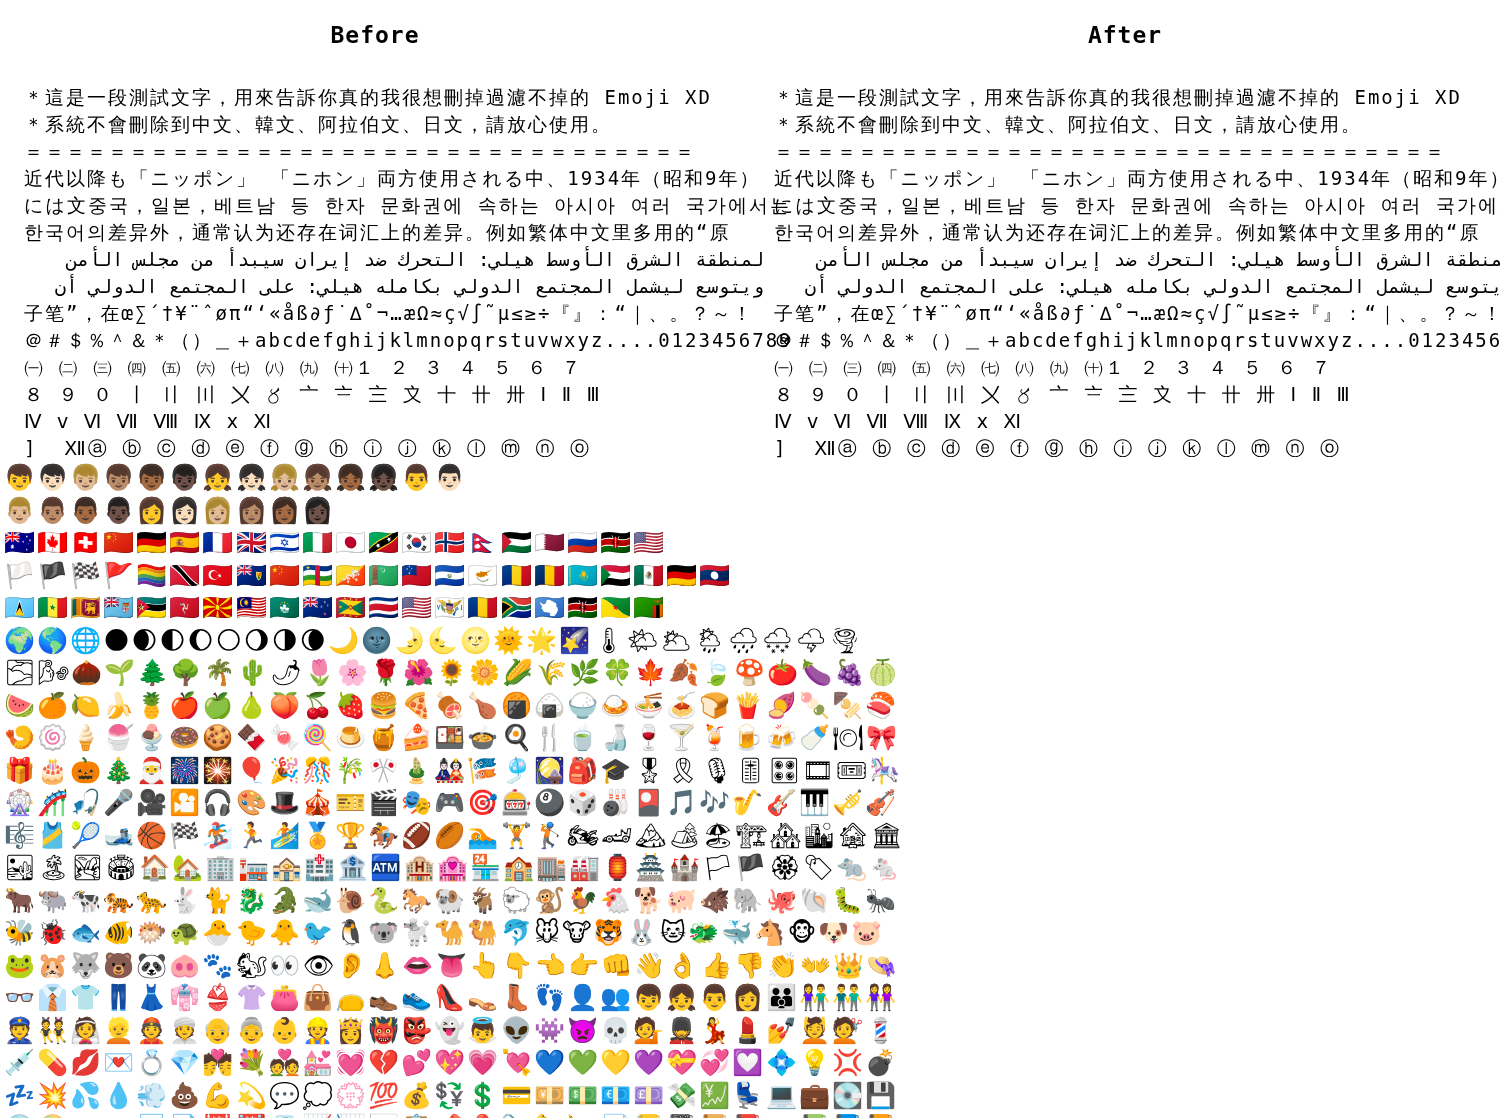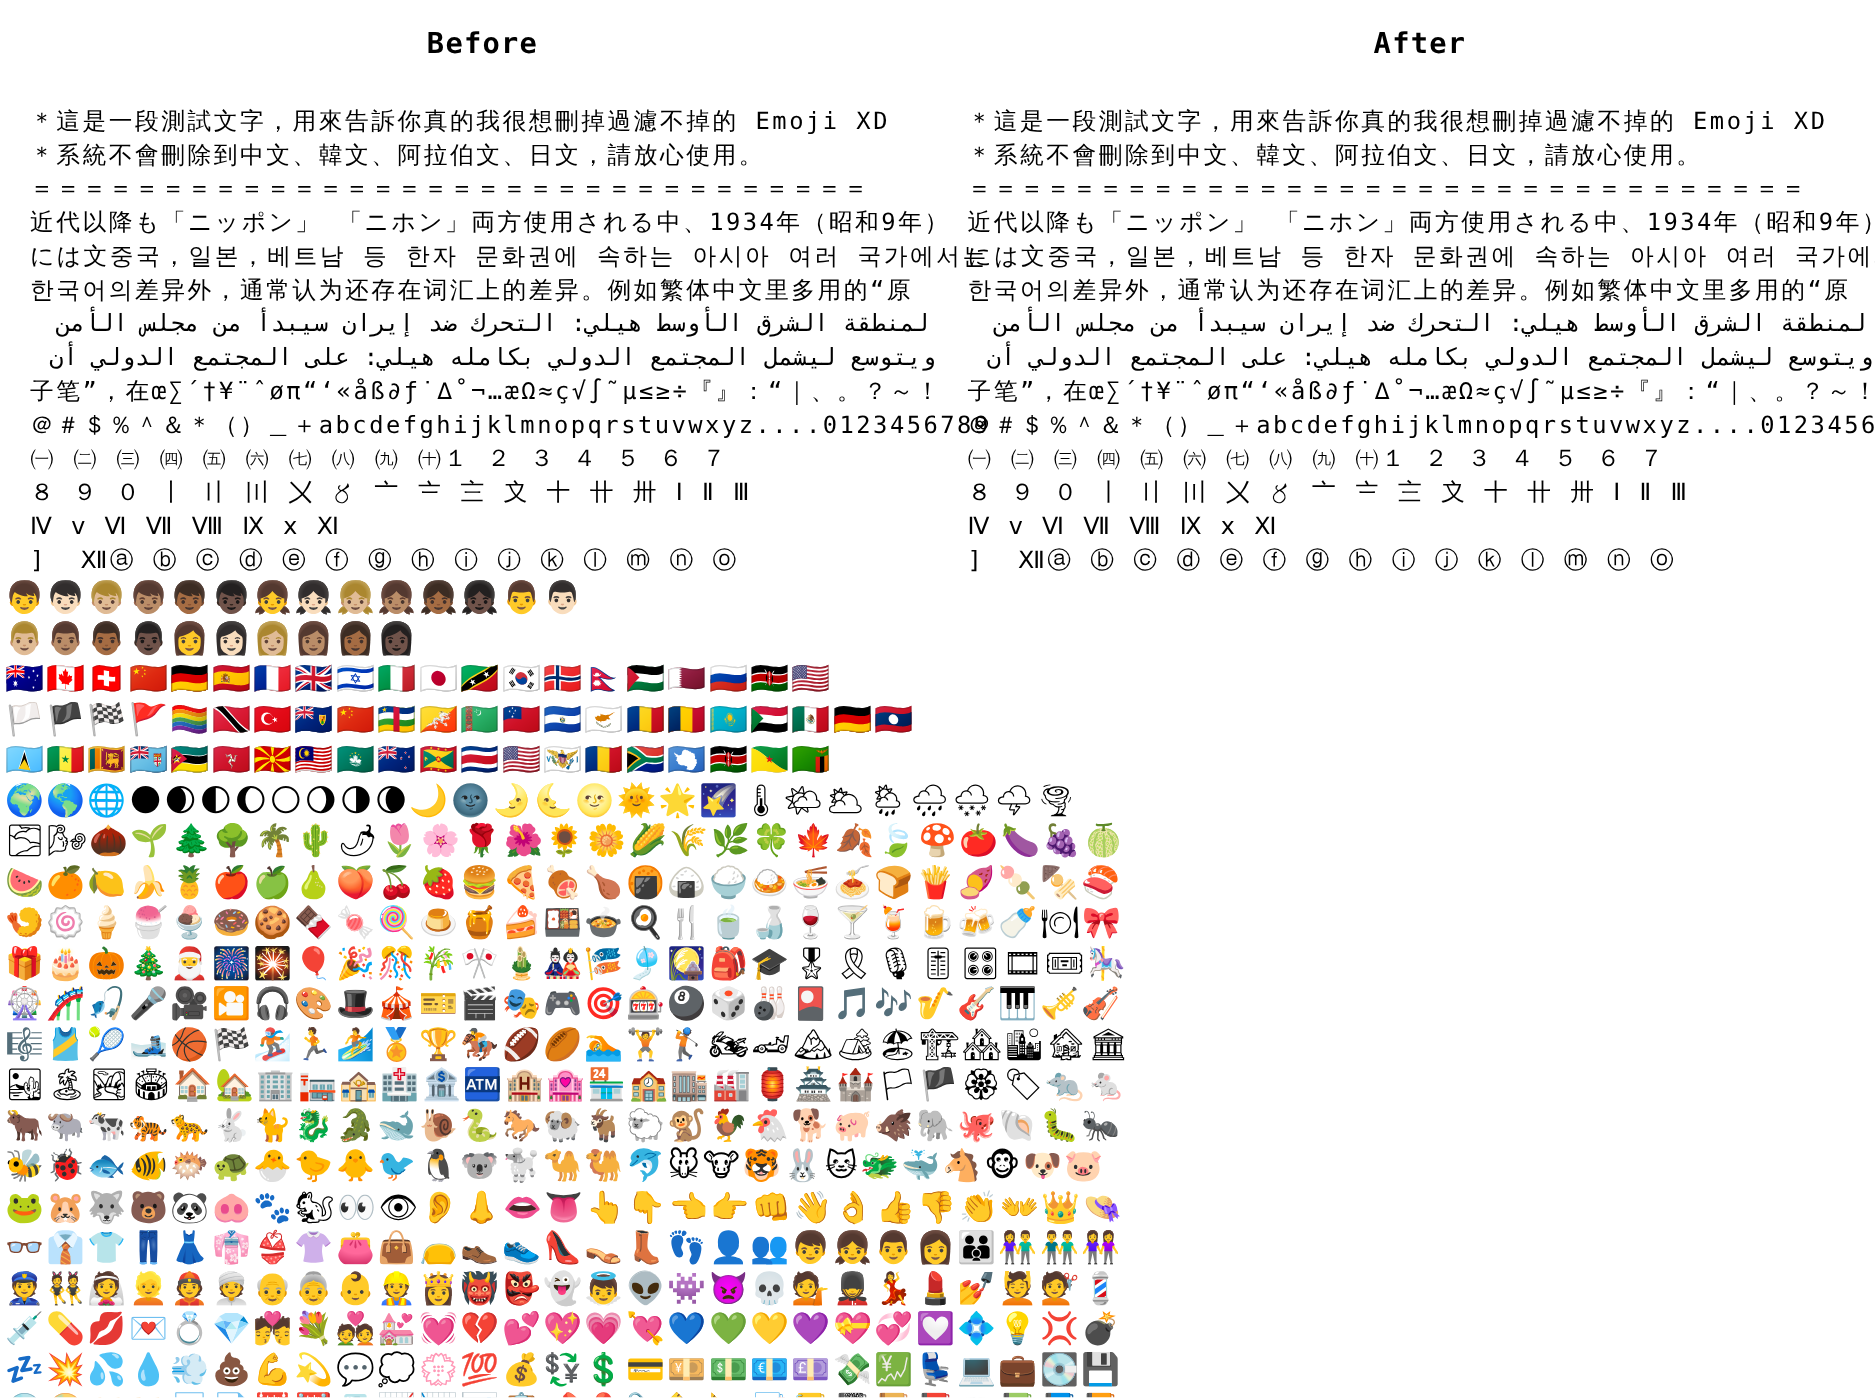--- a/index.html
+++ b/index.html
@@ -5,21 +5,21 @@
   html, body { margin: 0; padding: 0; background: #ffffff; }
   .canvas {
     position: relative;
     width: 1500px;
     height: 1118px;
     background: #ffffff;
     color: #000000;
     overflow: hidden;
     font-family: "DejaVu Sans Mono", "DejaVu Sans", monospace;
   }
-  .col { position: absolute; top: 0; width: 750px; height: 1118px; padding-left: 22px; }
+  .col { position: absolute; top: 0; width: 750px; height: 1118px; }
   .col-before { left: 0; }
   .col-after { left: 750px; }
   .col-title {
     position: absolute;
     top: 22px; left: 0;
     width: 100%;
     text-align: center;
     font-weight: bold;
     font-size: 23px;
     letter-spacing: 1px;
@@ -28,21 +28,21 @@
     position: absolute;
     top: 84px; left: 24px;
     width: 740px;
     font-size: 19px;
     line-height: 27px;
     letter-spacing: 2px;
     white-space: pre;
   }
   .textblock .rtl {
     direction: rtl;
-    text-align: center;
+    text-align: right;
     letter-spacing: 1px;
   }
   .emojiblock {
     position: absolute;
     top: 462px; left: 4px;
     width: 744px;
     font-size: 25px;
     line-height: 32.5px;
     letter-spacing: 2px;
     white-space: nowrap;

